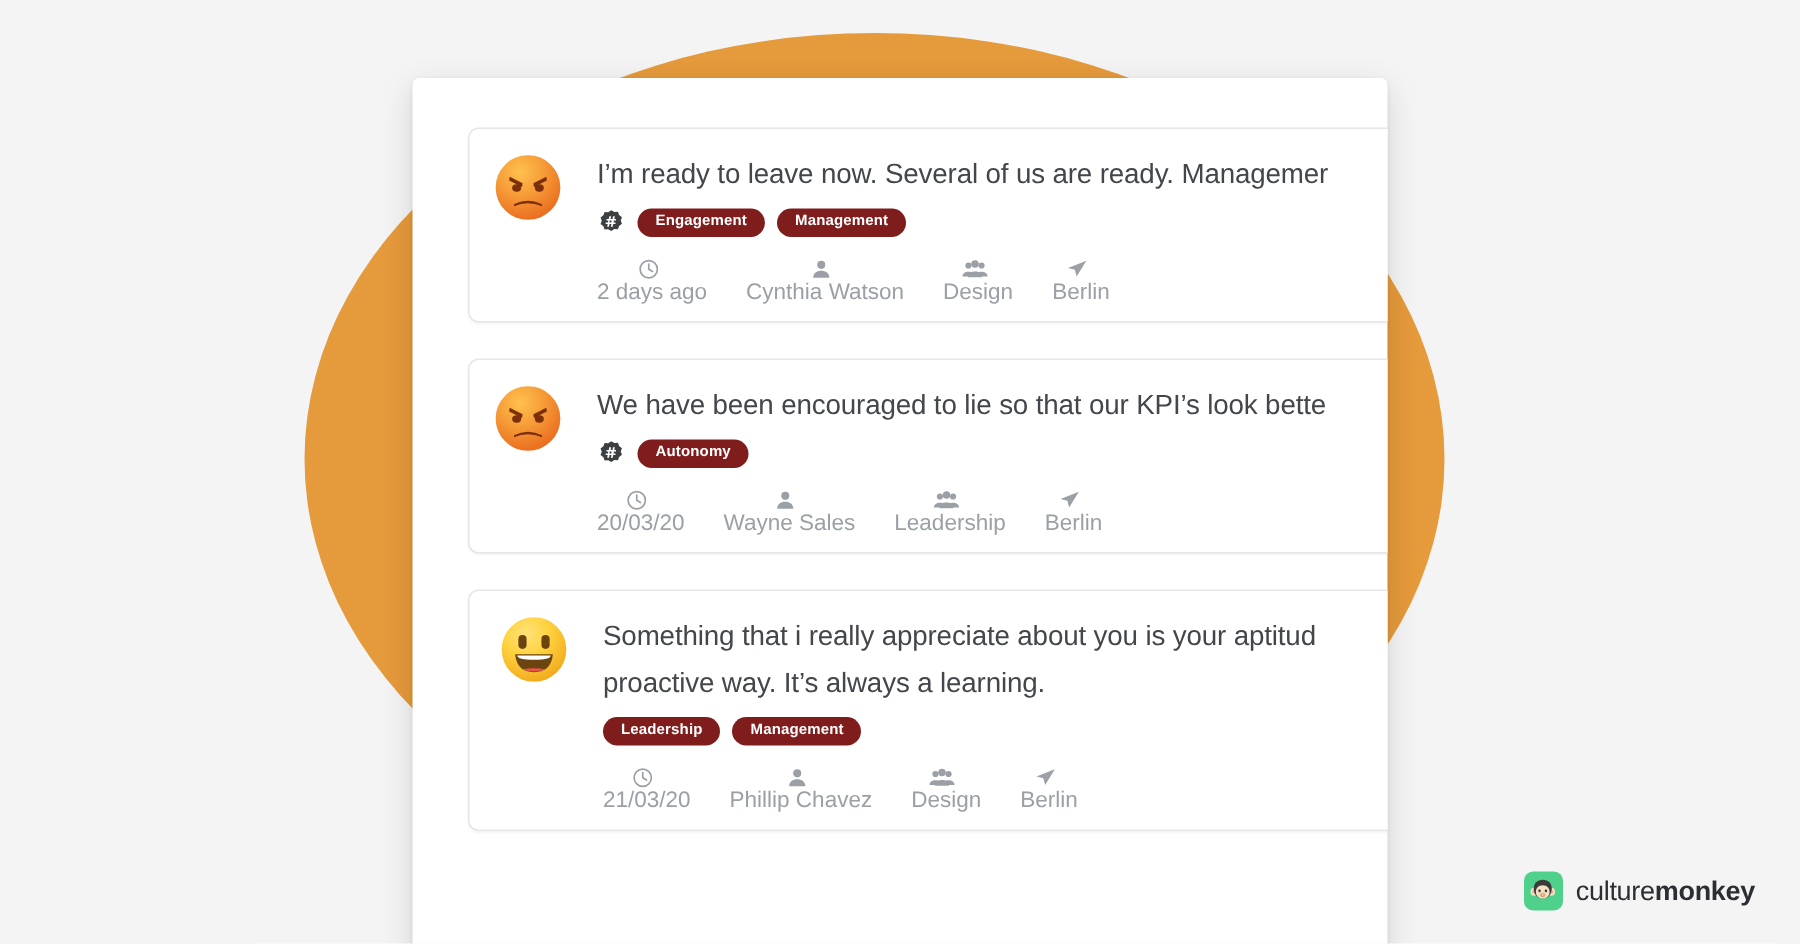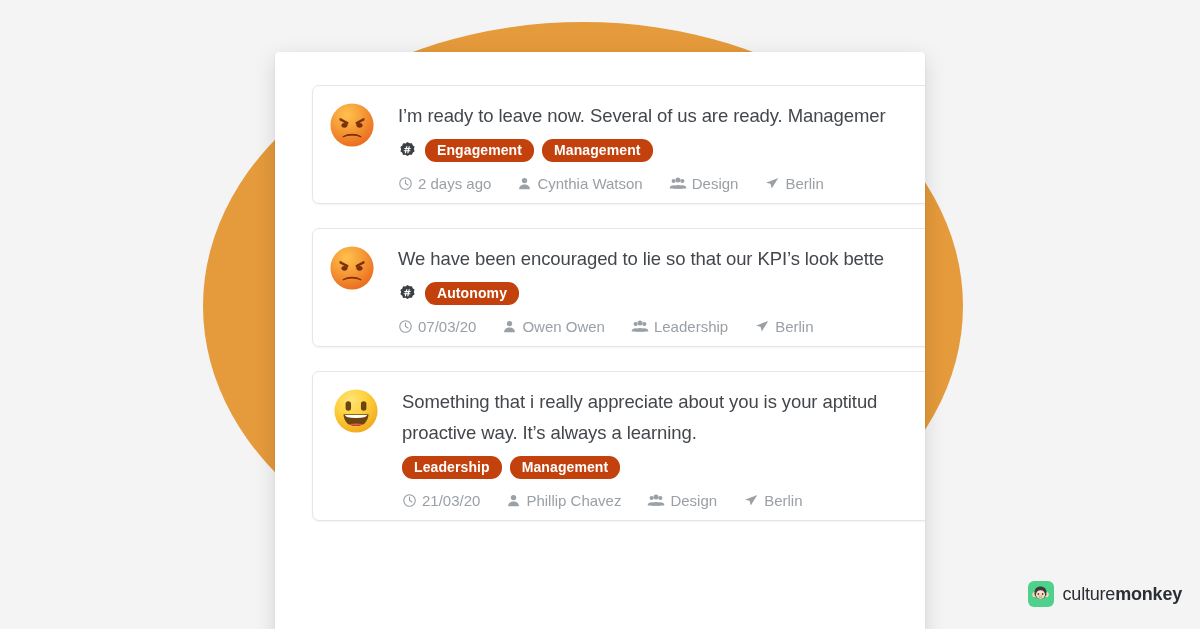--- a/index.html
+++ b/index.html
@@ -80,51 +80,52 @@
     gap:8px;
     flex-wrap:nowrap;
   }
   .hash-icon{
     flex:0 0 auto;
     width:19px;height:19px;
     display:block;
   }
   .tag{
     display:inline-block;
-    background:#c2410c;
+    background:#7f1d1d;
     color:#ffffff;
-    font-size:14px;
+    font-size:10px;
     font-weight:bold;
     letter-spacing:.1px;
     padding:4px 12px 5px 12px;
     border-radius:11px;
     white-space:nowrap;
     line-height:1;
   }
 
   
   .metarow{
     display:flex;align-items:center;
     margin-top:14px;
     color:#9aa0a6;
     font-size:15px;
     white-space:nowrap;
   }
   .meta{
     display:flex;align-items:center;
     margin-right:26px;
+    flex-direction:column;
   }
   .meta:last-child{margin-right:0;}
   .meta svg{display:block;margin-right:5px;flex:0 0 auto;}
   .meta span{line-height:1;}
 
   
   #brand{
     position:absolute;
-    right:18px; bottom:22px;
+    right:30px; bottom:22px;
     display:flex;align-items:center;
     z-index:5;
   }
   #brand-mark{
     width:26px;height:26px;
     border-radius:6px;
     background:#4fd18b;
     display:flex;align-items:center;justify-content:center;
     margin-right:9px;
   }
@@ -236,28 +237,28 @@
             <path fill="#ffffff" d="M10.4 6.6h1.5l-.45 2.2h1.6l.45-2.2h1.5l-.45 2.2H16v1.4h-1.75l-.3 1.5H15.6v1.4h-1.95l-.45 2.3h-1.5l.45-2.3h-1.6l-.45 2.3h-1.5l.45-2.3H7.3v-1.4h1.95l.3-1.5H8v-1.4h1.85zm.35 3.6l-.3 1.5h1.6l.3-1.5z"></path>
           </svg>
           <span class="tag">Autonomy</span>
         </div>
         <div class="metarow">
           <div class="meta">
             <svg width="15" height="15" viewBox="0 0 24 24">
               <circle cx="12" cy="12" r="9.2" fill="none" stroke="#9aa0a6" stroke-width="1.8"></circle>
               <path d="M12 6.6V12l4 2.4" fill="none" stroke="#9aa0a6" stroke-width="1.8" stroke-linecap="round"></path>
             </svg>
-            <span>07/03/20</span>
+            <span>20/03/20</span>
           </div>
           <div class="meta">
             <svg width="15" height="15" viewBox="0 0 24 24">
               <circle cx="12" cy="7.3" r="4.3" fill="#9aa0a6"></circle>
               <path d="M3.4 21c0-4.8 3.9-7.4 8.6-7.4s8.6 2.6 8.6 7.4z" fill="#9aa0a6"></path>
             </svg>
-            <span>Owen Owen</span>
+            <span>Wayne Sales</span>
           </div>
           <div class="meta">
             <svg width="18" height="15" viewBox="0 0 28 24">
               <circle cx="7" cy="8" r="3.3" fill="#9aa0a6"></circle>
               <circle cx="21" cy="8" r="3.3" fill="#9aa0a6"></circle>
               <circle cx="14" cy="6.4" r="4" fill="#9aa0a6"></circle>
               <path d="M0.6 19.8c0-3.4 2.8-5.2 6.4-5.2s6.4 1.8 6.4 5.2z" fill="#9aa0a6"></path>
               <path d="M14.6 19.8c0-3.4 2.8-5.2 6.4-5.2s6.4 1.8 6.4 5.2z" fill="#9aa0a6"></path>
               <path d="M6.6 20.4c0-4 3.3-6.1 7.4-6.1s7.4 2.1 7.4 6.1z" fill="#9aa0a6"></path>
             </svg>

